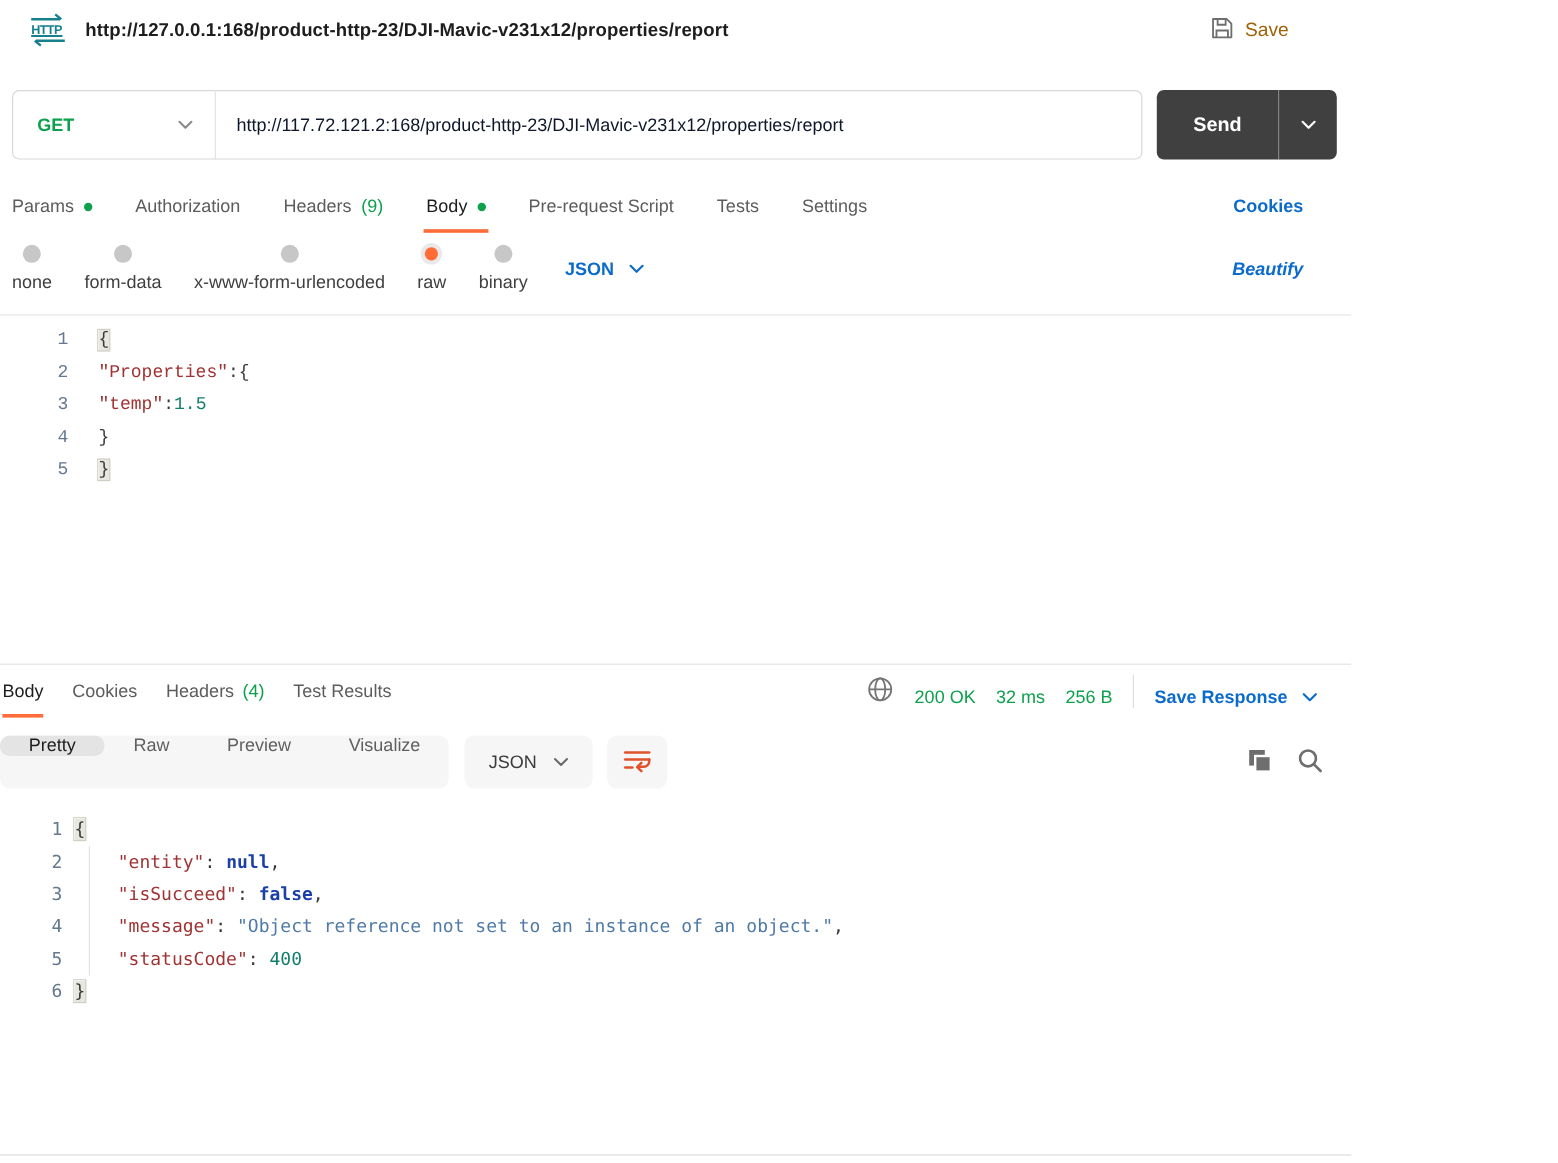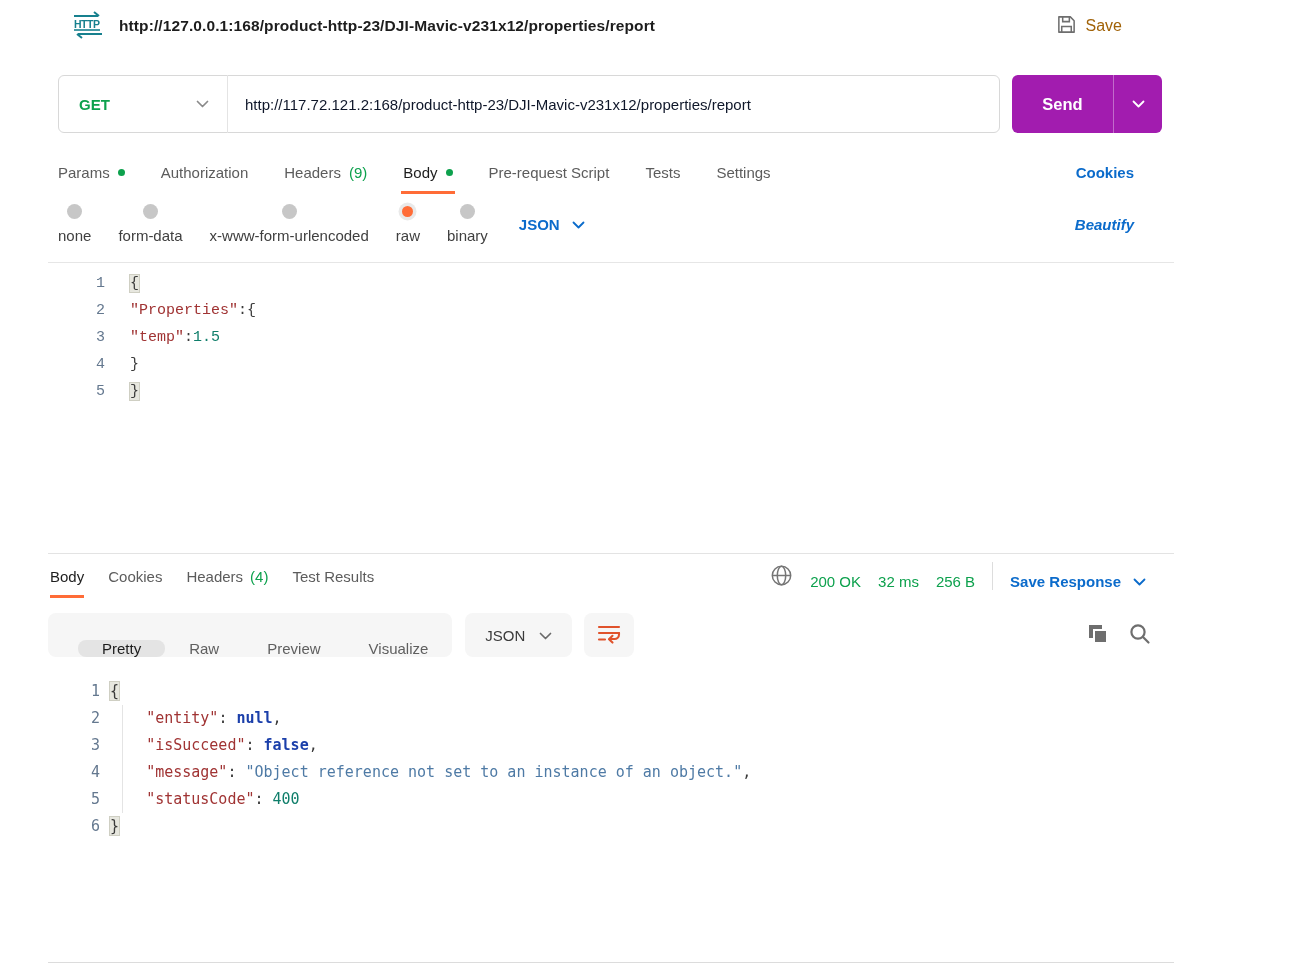--- a/index.html
+++ b/index.html
@@ -1,37 +1,37 @@
 <!DOCTYPE html>
 <html><head>
 <meta charset="utf-8">
 <style>
   * { margin:0; padding:0; box-sizing:border-box; }
   html,body { background:#fff; }
   body { font-family:"Liberation Sans", sans-serif; color:#212121; }
-  .page { position:relative; width:1126px; height:969px; background:#fff; overflow:hidden;margin-left:48px; }
+  .page { position:relative; width:1126px; height:969px; background:#fff; overflow:hidden; }
   .right-border { position:absolute; left:1285px; top:0; width:1px; height:962px; background:#e3e3e3; }
   .bottom-border { position:absolute; left:0; top:962px; width:1298px; height:1px; background:#dcdcdc; }
 
   
   .topbar { height:52px; display:flex; align-items:center; padding:0 22px; }
   .topbar .title { margin-left:13px; font-weight:bold; font-size:15.5px; color:#1d1d1d; letter-spacing:.1px; }
   .save-btn { margin-left:auto; margin-right:30px; display:flex; align-items:center; gap:9px;
               background:none; border:none; cursor:pointer; color:#a16207; font-size:16px; font-family:Liberation Sans, sans-serif; }
 
   
   .url-row { display:flex; margin:23px 12px 0 10px; height:58px; }
   .url-box { flex:1; display:flex; align-items:center; border:1px solid #d8d8d8; border-radius:6px; background:#fff; margin-right:12px; }
   .method { width:168px; height:100%; display:flex; align-items:center; justify-content:space-between;
             padding:0 18px 0 20px; cursor:pointer; background:none; border:none; font-family:inherit; }
   .method .method-label { color:#0DA14D; font-weight:bold; font-size:15px; }
   .method-divider { width:1px; height:58px; background:#e4e4e4; }
   .url-input { flex:1; height:100%; border:none; outline:none; background:transparent; padding:0 17px;
                font-size:15px; color:#0f172a; font-family:Liberation Sans, sans-serif; }
-  .send-btn { width:150px; height:58px; background:#a21caf; border:none; border-radius:6px; display:flex;
+  .send-btn { width:150px; height:58px; background:#404040; border:none; border-radius:6px; display:flex;
               align-items:center; cursor:pointer; padding:0; overflow:hidden; }
   .send-label { flex:1; color:#fff; font-weight:bold; font-size:16.5px; text-align:center; }
   .send-sep { width:1px; height:58px; background:rgba(255,255,255,.35); }
   .send-caret { width:48px; display:flex; justify-content:center; color:#fff; }
 
   
   .req-tabs { display:flex; align-items:center; height:44px; margin-top:17px; padding:0 10px; font-size:15px;gap:27px; }
   .req-tab { position:relative; height:100%; display:flex; align-items:center; gap:8px; margin-right:36px;
              color:#5c5c5c; cursor:pointer; }
   .req-tab.active { color:#1d1d1d; }
@@ -78,21 +78,21 @@
   .resp-tab.active { color:#1d1d1d; }
   .resp-tab.active::after { content:""; position:absolute; left:0; right:0; bottom:0; height:3px; background:#FF6C37; }
   .resp-status { margin-left:auto; margin-right:28px; display:flex; align-items:flex-end; gap:17px; }
   .status-green { color:#0DA14D; font-size:15px; }
   .status-divider { width:1px; height:28px; background:#ddd; }
   .save-response { display:flex; align-items:center; gap:12px; background:none; border:none; font-family:inherit;
                    font-size:15px; color:#0B6BCB; font-weight:bold; cursor:pointer; }
 
   
   .resp-toolbar { display:flex; align-items:center; height:44px; margin-top:15px; font-size:15px; }
-  .seg-group { display:flex; height:44px; background:#f6f6f6; border-radius:8px; align-items:flex-end; overflow:hidden;padding-left:30px; }
+  .seg-group { display:flex; height:44px; background:#f6f6f6; border-radius:8px; align-items:flex-start; overflow:hidden; }
   .seg { display:flex; align-items:center; padding:0 24px; color:#5f5f5f; cursor:pointer; border-radius:8px; }
   .seg.active { background:#e4e4e4; color:#1c1c1c; }
   .lang-select { margin-left:13px; height:44px; display:flex; align-items:center; gap:14px; padding:0 20px;
                  background:#f6f6f6; border:none; border-radius:8px; font-family:inherit; font-size:15px;
                  color:#3b3b3b; cursor:pointer; }
   .wrap-btn { margin-left:12px; width:50px; height:44px; display:flex; align-items:center; justify-content:center;
               background:#f6f6f6; border:none; border-radius:8px; cursor:pointer; }
   .resp-actions { margin-left:auto; margin-right:22px; display:flex; align-items:center; gap:18px; }
   .icon-btn { background:none; border:none; cursor:pointer; display:flex; padding:0; }
 

